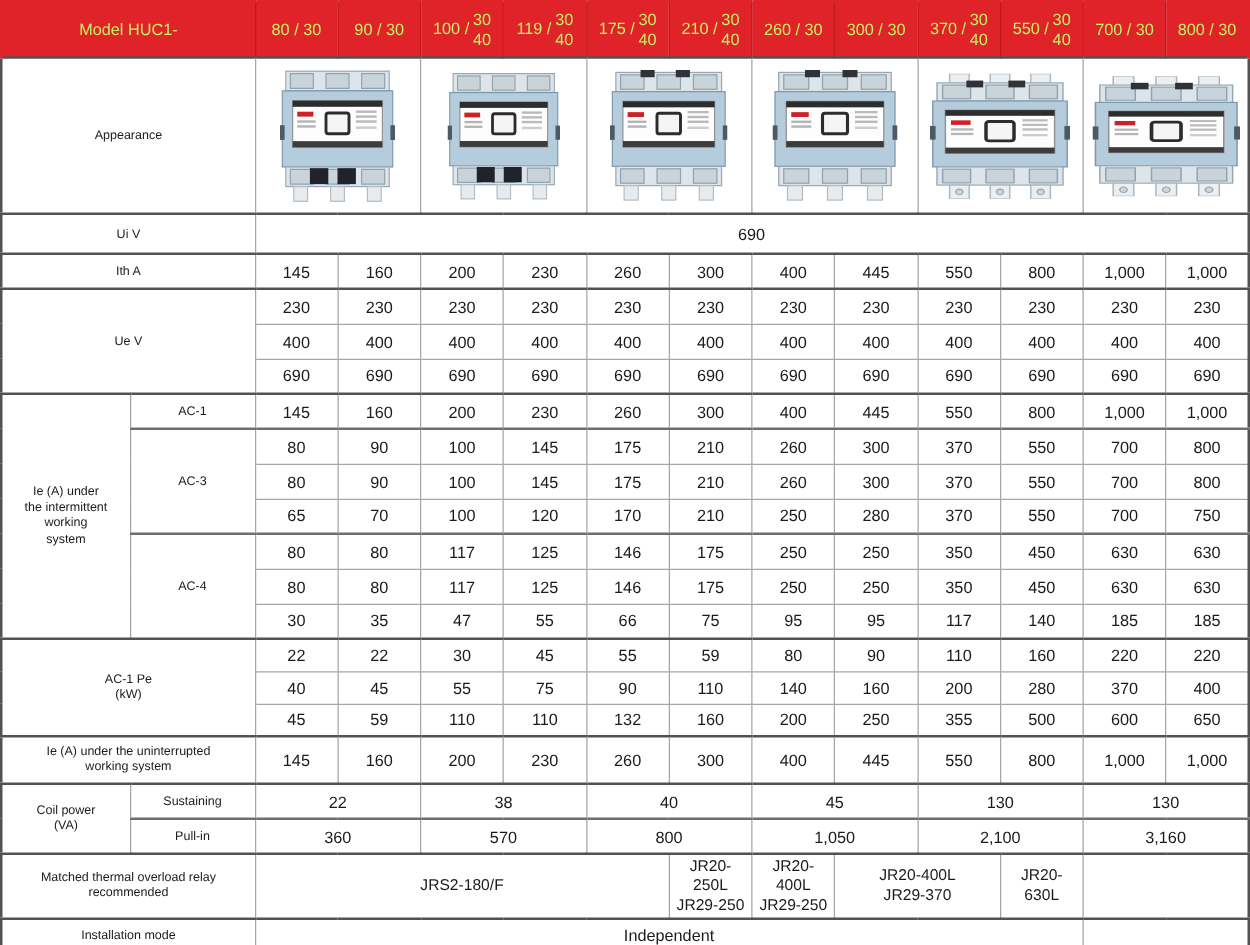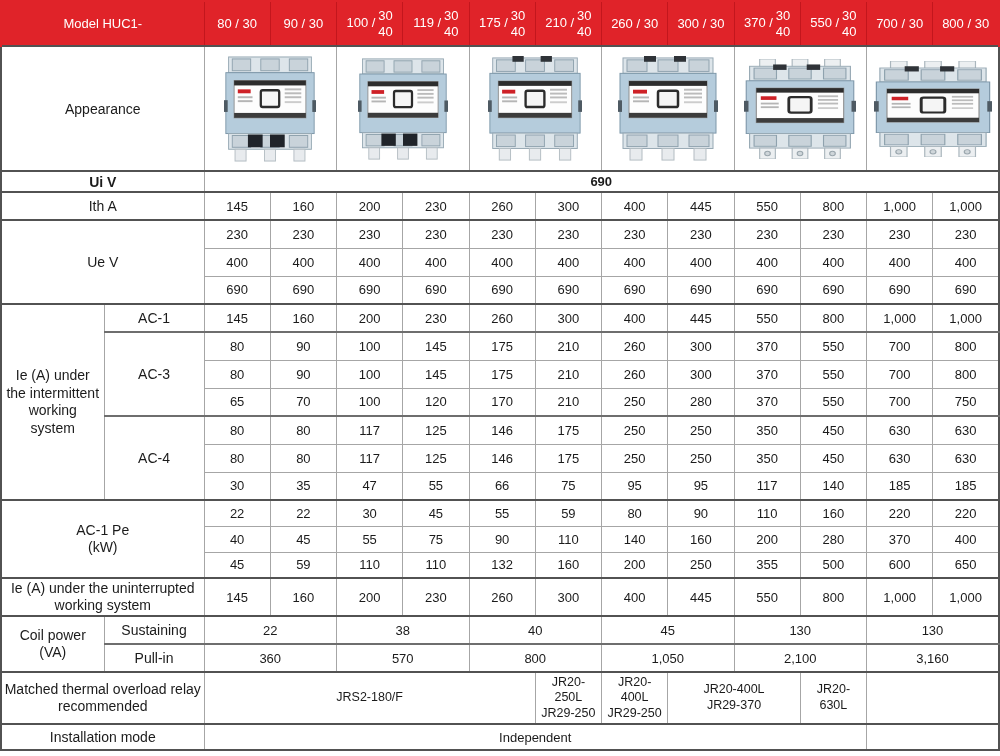--- a/index.html
+++ b/index.html
@@ -1,30 +1,30 @@
 <!DOCTYPE html>
 <html><head>
 <meta charset="utf-8">
 <style>
   :root{ --red:#e02329; --frame:#525252; --inner:#a6a6a6; --grp:#6e6e6e; }
   *{box-sizing:border-box;}
   body{margin:0;background:#ffffff;color:#1b1b1b;font-family:"Liberation Sans","DejaVu Sans",sans-serif;}
   #frame{width:1000px;height:756px;overflow:hidden;background:#fff;}
   table{width:1000px;table-layout:fixed;border-collapse:collapse;border:2px solid var(--frame);font-size:13px;}
   td{border:1px solid var(--inner);text-align:center;vertical-align:middle;padding:0 1px;overflow:hidden;}
-  th{border:1px solid #c3161d;background:var(--red);color:#ffffff;font-weight:400;padding:0;text-align:center;vertical-align:middle;font-size:13px;}
+  th{border:1px solid #c3161d;background:var(--red);color:#bef264;font-weight:400;padding:0;text-align:center;vertical-align:middle;font-size:13px;}
   thead th{border-top:2px solid var(--red);}
   thead th:first-child{border-left:2px solid var(--red);}
   thead th:last-child{border-right:2px solid var(--red);}
   tr.sec td{border-top:2px solid var(--frame);}
   tr.grp td{border-top:2px solid var(--grp);}
-  .lbl{font-size:14px;}
+  .lbl{font-size:10px;}
   .pre{white-space:pre-line;line-height:1.25;}
   .relay{font-size:12.5px;white-space:pre-line;line-height:1.25;}
-  tr.r45{height:45px;} tr.rapp{height:125px;} tr.r27{height:21px;font-weight:bold;} tr.r28{height:28px;}
+  tr.r45{height:45px;} tr.rapp{height:125px;} tr.r27{height:32px;} tr.r28{height:28px;}
   tr.r26{height:26px;} tr.r38{height:38px;} tr.r52{height:52px;border-radius:10px;}
   .appcell svg{display:block;margin:0 auto;}
   .hflex{display:inline-flex;align-items:center;gap:3px;line-height:1.1;}
   .stack{display:inline-flex;flex-direction:column;font-size:13px;line-height:1.2;text-align:center;}
 </style>
 </head>
 <body>
 
 <div id="frame">
   <table id="spec-table">

